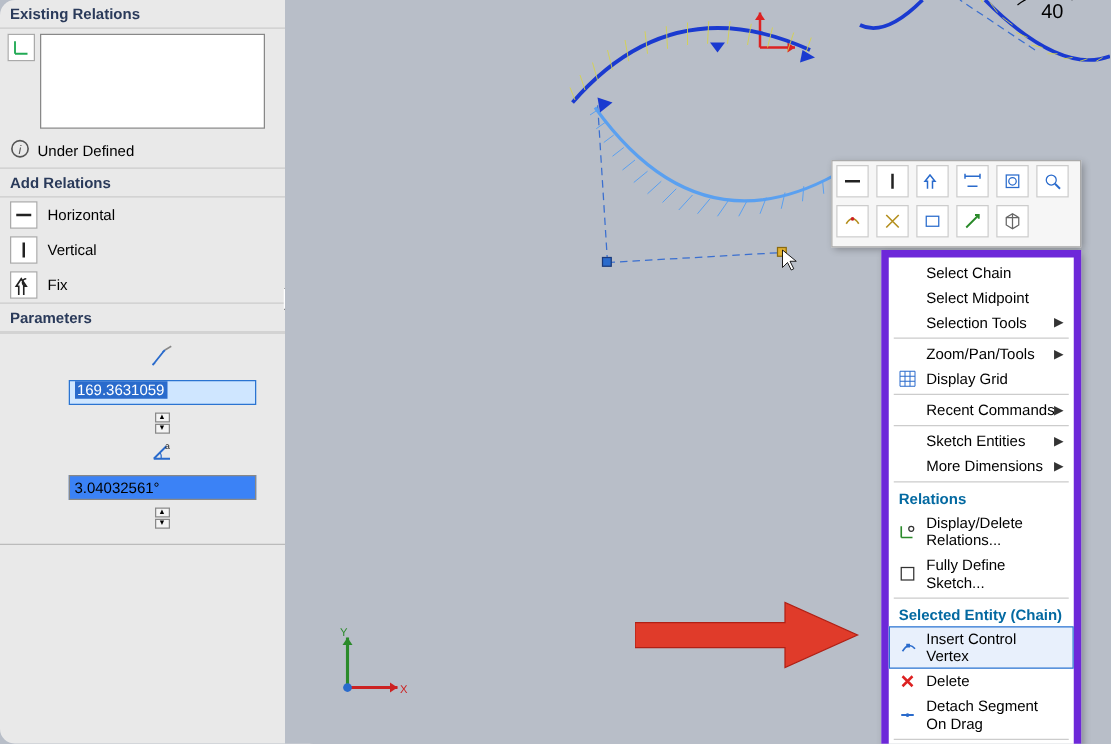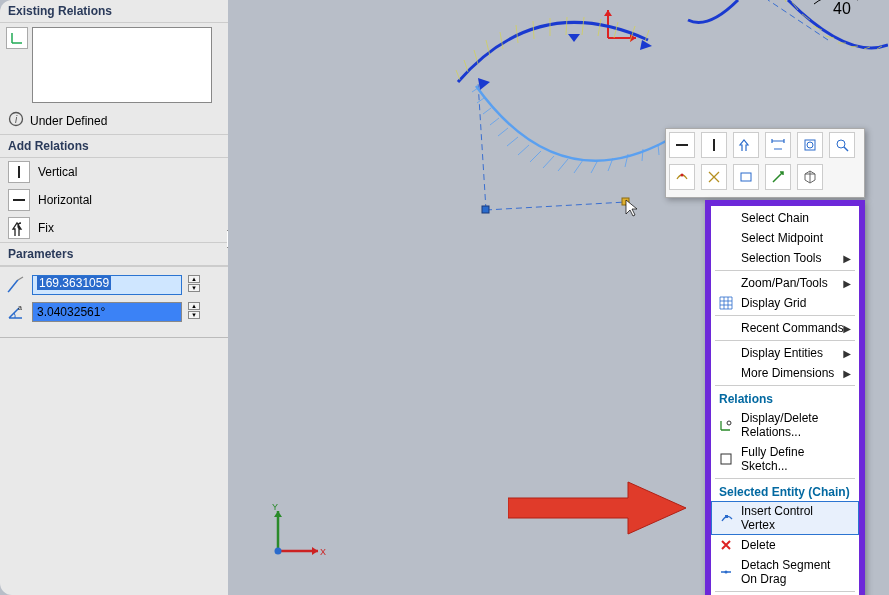--- a/index.html
+++ b/index.html
@@ -6,21 +6,21 @@
   body { margin:0; width:889px; height:595px; background:#b8bec8; overflow:hidden; position:relative; }
   .left-panel { position:absolute; left:0; top:0; width:260px; height:595px; background:#e9e9e9; border-right:1px solid #888; font-size:12px;border-radius:12px; }
   .section-header { display:flex; align-items:center; justify-content:space-between; padding:4px 8px; font-weight:bold; color:#2a3a5a; border-bottom:1px solid #ccc; }
   .chev { width:14px; height:14px; display:flex; align-items:center; justify-content:center; cursor:pointer; }
   .relations-box-row { display:flex; align-items:flex-start; padding:4px 6px; gap:4px; }
   .relations-box { width:180px; height:76px; background:#fff; border:1px solid #888; }
   .status-row { display:flex; align-items:center; gap:6px; padding:4px 8px; border-bottom:1px solid #ccc;}
   .rel-item { display:flex; align-items:center; gap:8px; padding:3px 8px; cursor:pointer; }
   .rel-icon { width:22px; height:22px; border:1px solid #aaa; background:#fff; display:flex; align-items:center; justify-content:center; }
   .params { padding:4px 6px; border-top:1px solid #ccc;}
-  .param-row { display:flex; gap:6px; margin:4px 0; }
+  .param-row { display:flex; align-items:center; gap:6px; margin:4px 0;flex-direction:column; }
   .param-input { width:150px; height:20px; border:1px solid #888; background:#3b82f6; padding:0 4px; font-size:12px; }
   .param-input.selected { background:#cfe6ff; border:1px solid #2b74d1; }
   .sel-text { background:#2a6bcc; color:#fff; padding:0 2px; }
   .spin { display:flex; flex-direction:column; gap:1px; }
   .spin div { width:12px; height:8px; border:1px solid #888; background:#f4f4f4; font-size:7px; text-align:center; line-height:6px; cursor:pointer; }
   .divider { height:1px; background:#bbb; margin:4px 0; }
 
   .canvas { position:absolute; left:228px; top:0; right:0; bottom:0; background:#b8bec8; }
   .axis-widget { position:absolute; left:40px; bottom:30px; }
   .red-arrow { position:absolute; }
@@ -72,32 +72,32 @@
     <span>Add Relations</span>
     <span class="chev">
       <svg width="12" height="12" viewBox="0 0 12 12">
           <path d="M2 8 L6 4 L10 8" stroke="#333" stroke-width="1.5" fill="none"></path>
         </svg>
     </span>
   </div>
   <div class="rel-item">
     <div class="rel-icon">
         <svg width="18" height="18" viewBox="0 0 18 18">
-          <line x1="9" y1="3" x2="9" y2="15" stroke="#222" stroke-width="2"></line>
-        </svg>
-      </div>
-    <span>Vertical</span>
+          <line x1="3" y1="9" x2="15" y2="9" stroke="#222" stroke-width="2"></line>
+        </svg>
+      </div>
+    <span>Horizontal</span>
   </div>
   <div class="rel-item">
     <div class="rel-icon">
         <svg width="18" height="18" viewBox="0 0 18 18">
-          <line x1="3" y1="9" x2="15" y2="9" stroke="#222" stroke-width="2"></line>
-        </svg>
-      </div>
-    <span>Horizontal</span>
+          <line x1="9" y1="3" x2="9" y2="15" stroke="#222" stroke-width="2"></line>
+        </svg>
+      </div>
+    <span>Vertical</span>
   </div>
   <div class="rel-item">
     <div class="rel-icon">
         <svg width="18" height="18" viewBox="0 0 18 18">
           <path d="M5 17 L5 10 L3 10 L7 4 L11 10 L9 10 L9 17 M11 4 A3 3 0 1 0 11 10" stroke="#222" stroke-width="1.3" fill="none"></path>
         </svg>
       </div>
     <span>Fix</span>
   </div>
 
@@ -289,21 +289,21 @@
         </span>
       <span>Display Grid</span>
     </div>
     <div class="menu-sep"></div>
     <div class="menu-item underline-first">
         <span>Recent Commands</span>
         <span class="arrow">▶</span>
       </div>
     <div class="menu-sep"></div>
     <div class="menu-item">
-        <span>Display Entities</span>
+        <span>Sketch Entities</span>
         <span class="arrow">▶</span>
       </div>
     <div class="menu-item underline-first">
         <span>More Dimensions</span>
         <span class="arrow">▶</span>
       </div>
     <div class="menu-sep"></div>
     <div class="menu-head">Relations</div>
     <div class="menu-item">
       <span class="mi-icon">

